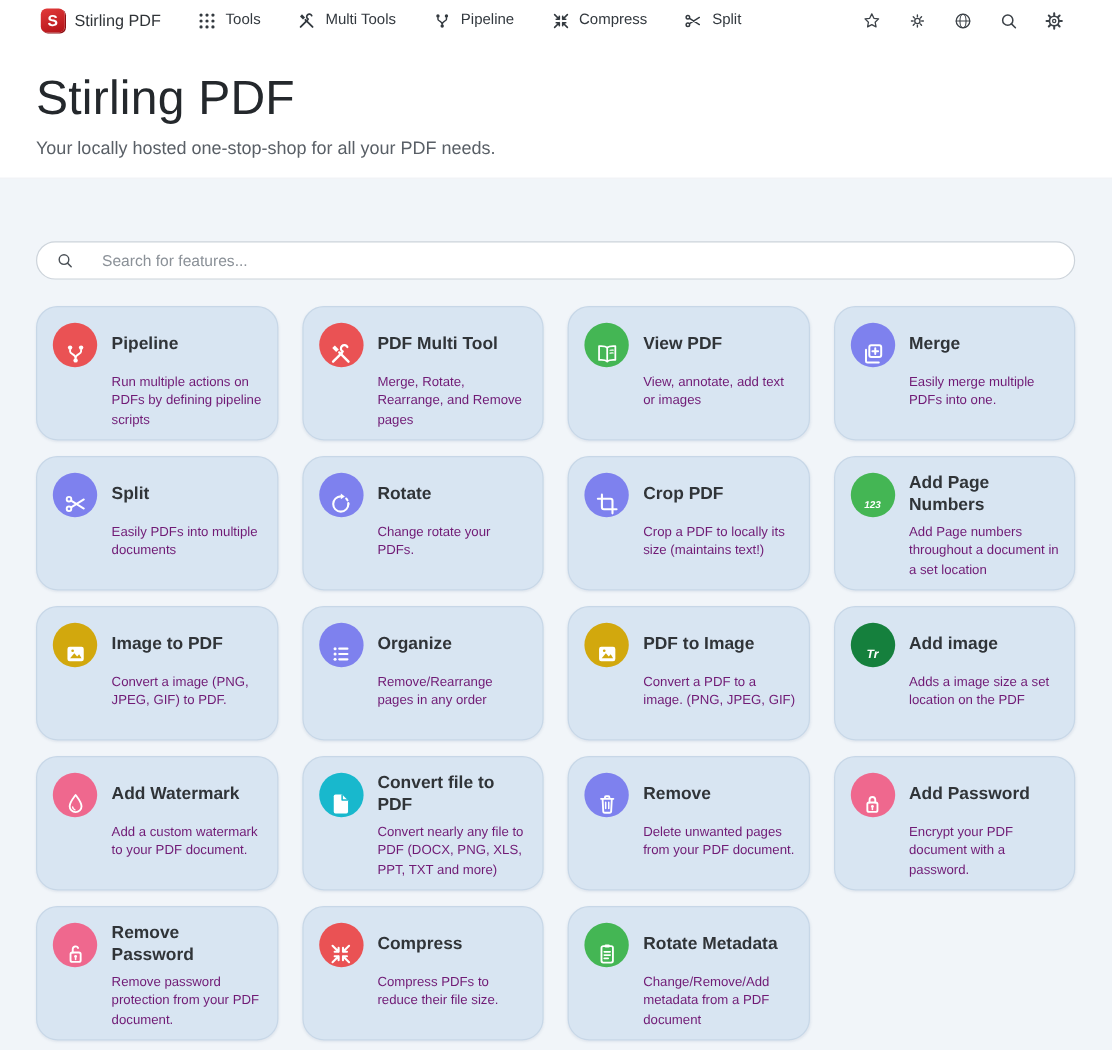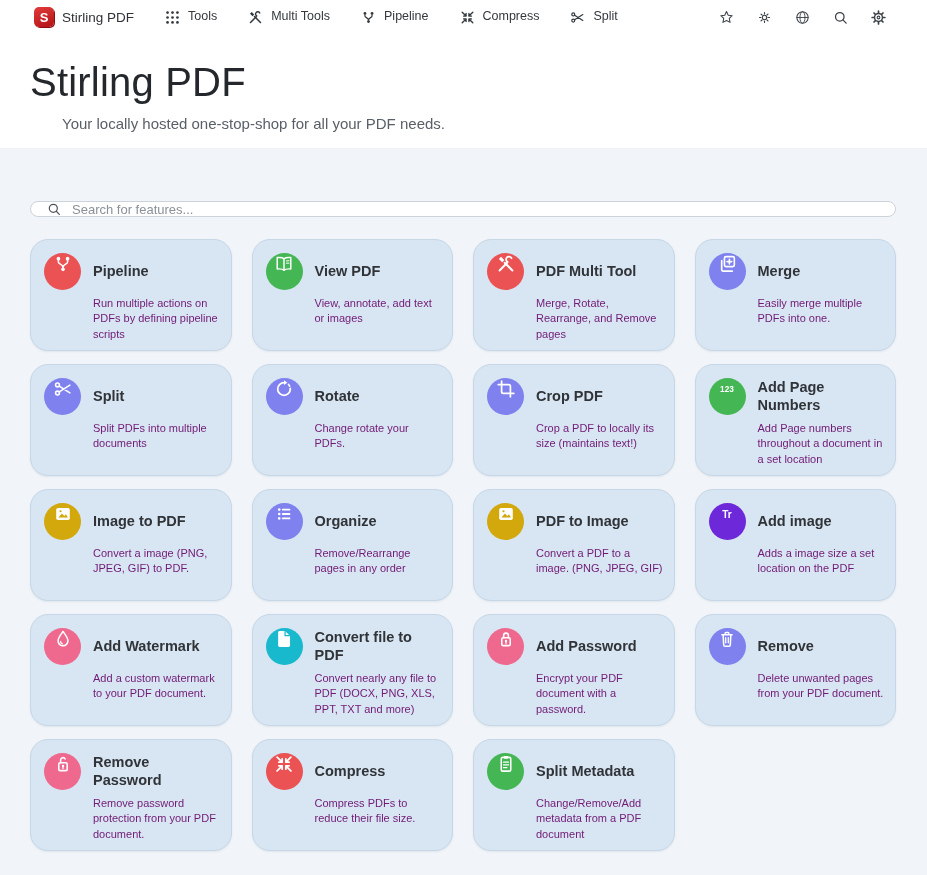--- a/index.html
+++ b/index.html
@@ -26,27 +26,27 @@
   .nav-item { display:flex; gap:7px; cursor:pointer; color:#33393f; }
   .nav-item .nav-ic { display:flex; color:#33393f; }
   .nav-item .nav-label { font-size:12.5px; }
   .nav-actions { display:flex; align-items:center; gap:21px; margin-left:auto; padding-right:12px; }
   .action-btn { display:flex; color:#3c4248; cursor:pointer; }
   svg { display:block; }
 
   
   .hero { padding:26px 30px 0 30px; }
   .hero h1 { font-size:40px; font-weight:500; color:#24282c; letter-spacing:.2px; }
-  .hero p  { margin-top:10px; font-size:15px; color:#595f66;margin-left:32px; }
+  .hero p  { margin-top:10px; font-size:15px; color:#595f66; }
 
   
   .searchbar {
-    margin:52px 31px 22px 30px; height:16px;
+    margin:52px 31px 22px 30px; height:32px;
     background:#fff; border:1px solid #ccd3da; border-radius:16px;
-    display:flex; align-items:center; gap:10px; padding:0 15px;
+    display:flex; align-items:center; gap:23px; padding:0 15px;
   }
   .searchbar .search-ic { color:#4b5157; }
   .searchbar input {
     border:none; outline:none; background:transparent; flex:1;
     font-size:13px; color:#33373c; font-family:inherit;
   }
   .searchbar input::placeholder { color:#8b9198; }
 
   
   .grid {
@@ -55,21 +55,21 @@
     column-gap:20px; row-gap:13px;
   }
   .card {
     background:#d8e5f2; border:1px solid #c7d7e7; border-radius:18px;
     height:112px; padding:13px 10px 12px 13px; cursor:pointer;
     box-shadow:0 1px 2px rgba(70,100,140,.10); overflow:hidden;
   }
   .card-head { display:flex; align-items:center; gap:12px; }
   .circle {
     width:37px; height:37px; border-radius:50%; flex:0 0 37px;
-    display:flex; align-items:flex-start; justify-content:center; color:#fff;
+    display:flex; align-items:flex-end; justify-content:center; color:#fff;font-style:italic;
   }
   .card-title { font-size:14.5px; font-weight:bold; color:#303438; line-height:1.2; }
   .card-desc  {
     margin:6px 0 0 49px; font-size:11px; color:#701a75; line-height:1.4;
   }
 </style>
 </head>
 <body>
 
 <div class="top-section">
@@ -207,47 +207,47 @@
             <circle cx="12" cy="17.8" r="2" fill="currentColor" stroke="none"></circle>
             <path d="M7 8.2 v1.6 c0 2.6 5 2.2 5 6 M17 8.2 v1.6 c0 2.6 -5 2.2 -5 6"></path>
           </svg>
         </span>
         <span class="card-title">Pipeline</span>
       </div>
       <div class="card-desc">Run multiple actions on PDFs by defining pipeline scripts</div>
     </div>
     <div class="card">
       <div class="card-head">
-        <span class="circle" style="background:#44b654;--hole:#44b654">
-          <svg width="22" height="22" viewBox="0 0 24 24" fill="none" stroke="currentColor" stroke-width="1.7" stroke-linecap="round" stroke-linejoin="round">
-            <path d="M12 6.2 C10.6 4.9 8.4 4.6 4.6 4.9 V17.4 C8.4 17.1 10.6 17.5 12 18.8 C13.4 17.5 15.6 17.1 19.4 17.4 V4.9 C15.6 4.6 13.4 4.9 12 6.2 Z" stroke-width="1.6"></path>
-            <path d="M12 6.2 V18.8" stroke-width="1.6"></path>
-            <path d="M14.6 8.6 c1.3-.2 2.2-.2 2.9-.1 M14.6 11.2 c1.3-.2 2.2-.2 2.9-.1" stroke-width="1.1"></path>
-          </svg>
-        </span>
-        <span class="card-title">View PDF</span>
-      </div>
-      <div class="card-desc">View, annotate, add text or images</div>
-    </div>
-    <div class="card">
-      <div class="card-head">
         <span class="circle" style="background:#ea5254;--hole:#ea5254">
           <svg width="22" height="22" viewBox="0 0 24 24" fill="none" stroke="currentColor" stroke-width="1.7" stroke-linecap="round" stroke-linejoin="round">
             <path d="M5 19 L13 11" stroke-width="2.2"></path>
             <path d="M13.8 9.8 A3.1 3.1 0 1 1 18 5.7" stroke-width="2"></path>
             <path d="M19 19 L10.6 10.6" stroke-width="2.2"></path>
             <path d="M6.6 4.2 l3.6 3.6 -2.4 2.4 -3.6 -3.6 z" fill="currentColor" stroke="none"></path>
           </svg>
         </span>
         <span class="card-title">PDF Multi Tool</span>
       </div>
       <div class="card-desc">Merge, Rotate, Rearrange, and Remove pages</div>
     </div>
     <div class="card">
       <div class="card-head">
+        <span class="circle" style="background:#44b654;--hole:#44b654">
+          <svg width="22" height="22" viewBox="0 0 24 24" fill="none" stroke="currentColor" stroke-width="1.7" stroke-linecap="round" stroke-linejoin="round">
+            <path d="M12 6.2 C10.6 4.9 8.4 4.6 4.6 4.9 V17.4 C8.4 17.1 10.6 17.5 12 18.8 C13.4 17.5 15.6 17.1 19.4 17.4 V4.9 C15.6 4.6 13.4 4.9 12 6.2 Z" stroke-width="1.6"></path>
+            <path d="M12 6.2 V18.8" stroke-width="1.6"></path>
+            <path d="M14.6 8.6 c1.3-.2 2.2-.2 2.9-.1 M14.6 11.2 c1.3-.2 2.2-.2 2.9-.1" stroke-width="1.1"></path>
+          </svg>
+        </span>
+        <span class="card-title">View PDF</span>
+      </div>
+      <div class="card-desc">View, annotate, add text or images</div>
+    </div>
+    <div class="card">
+      <div class="card-head">
         <span class="circle" style="background:#7e81ee;--hole:#7e81ee">
           <svg width="22" height="22" viewBox="0 0 24 24" fill="none" stroke="currentColor" stroke-width="1.7" stroke-linecap="round" stroke-linejoin="round">
             <path d="M6.2 8.2 v10.2 c0 .8.6 1.4 1.4 1.4 h10.2" stroke-width="1.8"></path>
             <rect x="9.2" y="4" width="10.8" height="10.8" rx="1.8" stroke-width="1.8"></rect>
             <path d="M14.6 6.8 v5.2 M12 9.4 h5.2" stroke-width="1.8"></path>
           </svg>
         </span>
         <span class="card-title">Merge</span>
       </div>
       <div class="card-desc">Easily merge multiple PDFs into one.</div>
@@ -257,21 +257,21 @@
         <span class="circle" style="background:#7e81ee;--hole:#7e81ee">
           <svg width="22" height="22" viewBox="0 0 24 24" fill="none" stroke="currentColor" stroke-width="1.7" stroke-linecap="round" stroke-linejoin="round">
             <circle cx="6" cy="7.6" r="2.1"></circle>
             <circle cx="6" cy="16.4" r="2.1"></circle>
             <path d="M7.9 8.9 L19.5 16.2 M7.9 15.1 L19.5 7.8"></path>
             <circle cx="12.6" cy="12" r="0.8" fill="currentColor" stroke="none"></circle>
           </svg>
         </span>
         <span class="card-title">Split</span>
       </div>
-      <div class="card-desc">Split PDFs into multiple documents</div>
+      <div class="card-desc">Easily PDFs into multiple documents</div>
     </div>
     <div class="card">
       <div class="card-head">
         <span class="circle" style="background:#7e81ee;--hole:#7e81ee">
           <svg width="22" height="22" viewBox="0 0 24 24" fill="none" stroke="currentColor" stroke-width="1.7" stroke-linecap="round" stroke-linejoin="round">
             <path d="M12 5.1 a6.9 6.9 0 1 0 6.9 6.9" stroke-width="1.9"></path>
             <path d="M16.9 7.1 a6.9 6.9 0 0 1 2 4.9" stroke-width="1.9" stroke-dasharray="2 2.6"></path>
             <path d="M12 2.5 L15.7 5.1 L12 7.7 Z" fill="currentColor" stroke="none"></path>
           </svg>
         </span>
@@ -336,21 +336,21 @@
             <path d="M7 15.8 L10.8 11.4 L13.4 14.2 L15.2 12.2 L17.4 15.8 Z" fill="var(--hole)" stroke="none"></path>
             <circle cx="9.3" cy="9" r="1.2" fill="var(--hole)" stroke="none"></circle>
           </svg>
         </span>
         <span class="card-title">PDF to Image</span>
       </div>
       <div class="card-desc">Convert a PDF to a image. (PNG, JPEG, GIF)</div>
     </div>
     <div class="card">
       <div class="card-head">
-        <span class="circle" style="background:#6d28d9;--hole:#44b654">
+        <span class="circle" style="background:#15803d;--hole:#44b654">
           <svg width="22" height="22" viewBox="0 0 24 24" fill="none" stroke="currentColor" stroke-width="1.7" stroke-linecap="round" stroke-linejoin="round">
             <text x="12" y="16" text-anchor="middle" font-size="11" font-weight="bold" fill="currentColor" stroke="none" font-family="sans-serif">Tr</text>
           </svg>
         </span>
         <span class="card-title">Add image</span>
       </div>
       <div class="card-desc">Adds a image size a set location on the PDF</div>
     </div>
     <div class="card">
       <div class="card-head">
@@ -368,49 +368,49 @@
       <div class="card-head">
         <span class="circle" style="background:#18b8cd;--hole:#18b8cd">
           <svg width="22" height="22" viewBox="0 0 24 24" fill="none" stroke="currentColor" stroke-width="1.7" stroke-linecap="round" stroke-linejoin="round">
             <path d="M7.2 3.4 h6 l5.4 5.4 V19 a1.6 1.6 0 0 1 -1.6 1.6 H7.2 A1.6 1.6 0 0 1 5.6 19 V5 a1.6 1.6 0 0 1 1.6 -1.6 z" fill="currentColor" stroke="none"></path>
             <path d="M13.2 3.8 v4.6 h4.8" stroke="var(--hole)" stroke-width="1.4"></path>
           </svg>
         </span>
         <span class="card-title">Convert file to PDF</span>
       </div>
       <div class="card-desc">Convert nearly any file to PDF (DOCX, PNG, XLS, PPT, TXT and more)</div>
+    </div>
+    <div class="card">
+      <div class="card-head">
+        <span class="circle" style="background:#7e81ee;--hole:#7e81ee">
+          <svg width="22" height="22" viewBox="0 0 24 24" fill="none" stroke="currentColor" stroke-width="1.7" stroke-linecap="round" stroke-linejoin="round">
+            <path d="M6.4 7.3 h11.2 M10 7.3 V5.9 c0-.5.4-.9.9-.9 h2.2 c.5 0 .9.4.9.9 v1.4 M7.8 7.3 l.6 11.3 c0 .8.7 1.4 1.5 1.4 h4.2 c.8 0 1.5-.6 1.5-1.4 l.6-11.3"></path>
+            <path d="M10.6 10.5 v5.6 M13.4 10.5 v5.6" stroke-width="1.4"></path>
+          </svg>
+        </span>
+        <span class="card-title">Remove</span>
+      </div>
+      <div class="card-desc">Delete unwanted pages from your PDF document.</div>
     </div>
     <div class="card">
       <div class="card-head">
         <span class="circle" style="background:#ef688e;--hole:#ef688e">
           <svg width="22" height="22" viewBox="0 0 24 24" fill="none" stroke="currentColor" stroke-width="1.7" stroke-linecap="round" stroke-linejoin="round">
             <rect x="7.4" y="10.6" width="9.2" height="8.6" rx="1.6"></rect>
             <path d="M9.4 10.6 V8.2 a2.6 2.6 0 0 1 5.2 0 v2.4"></path>
             <circle cx="12" cy="14.2" r="1.3" fill="currentColor" stroke="none"></circle>
             <path d="M12 15.4 v1.6" stroke-width="1.4"></path>
           </svg>
         </span>
         <span class="card-title">Add Password</span>
       </div>
       <div class="card-desc">Encrypt your PDF document with a password.</div>
     </div>
     <div class="card">
       <div class="card-head">
-        <span class="circle" style="background:#7e81ee;--hole:#7e81ee">
-          <svg width="22" height="22" viewBox="0 0 24 24" fill="none" stroke="currentColor" stroke-width="1.7" stroke-linecap="round" stroke-linejoin="round">
-            <path d="M6.4 7.3 h11.2 M10 7.3 V5.9 c0-.5.4-.9.9-.9 h2.2 c.5 0 .9.4.9.9 v1.4 M7.8 7.3 l.6 11.3 c0 .8.7 1.4 1.5 1.4 h4.2 c.8 0 1.5-.6 1.5-1.4 l.6-11.3"></path>
-            <path d="M10.6 10.5 v5.6 M13.4 10.5 v5.6" stroke-width="1.4"></path>
-          </svg>
-        </span>
-        <span class="card-title">Remove</span>
-      </div>
-      <div class="card-desc">Delete unwanted pages from your PDF document.</div>
-    </div>
-    <div class="card">
-      <div class="card-head">
         <span class="circle" style="background:#ef688e;--hole:#ef688e">
           <svg width="22" height="22" viewBox="0 0 24 24" fill="none" stroke="currentColor" stroke-width="1.7" stroke-linecap="round" stroke-linejoin="round">
             <rect x="7.4" y="10.6" width="9.2" height="8.6" rx="1.6"></rect>
             <path d="M9.4 10.6 V7.6 a2.6 2.6 0 0 1 4.9 -1.1"></path>
             <circle cx="12" cy="14.2" r="1.3" fill="currentColor" stroke="none"></circle>
             <path d="M12 15.4 v1.6" stroke-width="1.4"></path>
           </svg>
         </span>
         <span class="card-title">Remove Password</span>
       </div>
@@ -429,17 +429,17 @@
     </div>
     <div class="card">
       <div class="card-head">
         <span class="circle" style="background:#44b654;--hole:#44b654">
           <svg width="22" height="22" viewBox="0 0 24 24" fill="none" stroke="currentColor" stroke-width="1.7" stroke-linecap="round" stroke-linejoin="round">
             <rect x="6.8" y="4.8" width="10.4" height="15" rx="1.6"></rect>
             <rect x="9.6" y="3.4" width="4.8" height="2.8" rx="1" fill="currentColor" stroke="none"></rect>
             <path d="M9.3 10 h5.4 M9.3 13 h5.4 M9.3 16 h3.6" stroke-width="1.5"></path>
           </svg>
         </span>
-        <span class="card-title">Split Metadata</span>
+        <span class="card-title">Rotate Metadata</span>
       </div>
       <div class="card-desc">Change/Remove/Add metadata from a PDF document</div>
     </div>
   </div>
 
 </body></html>

